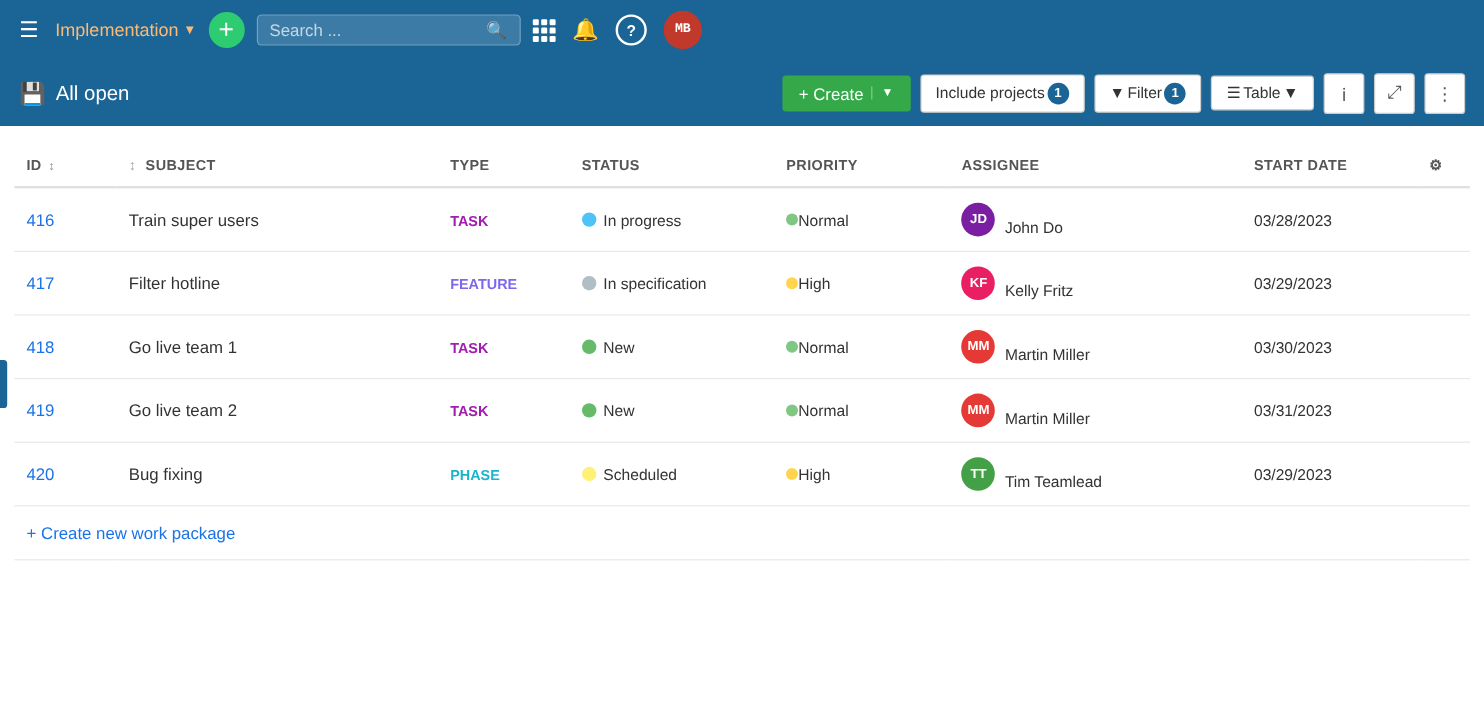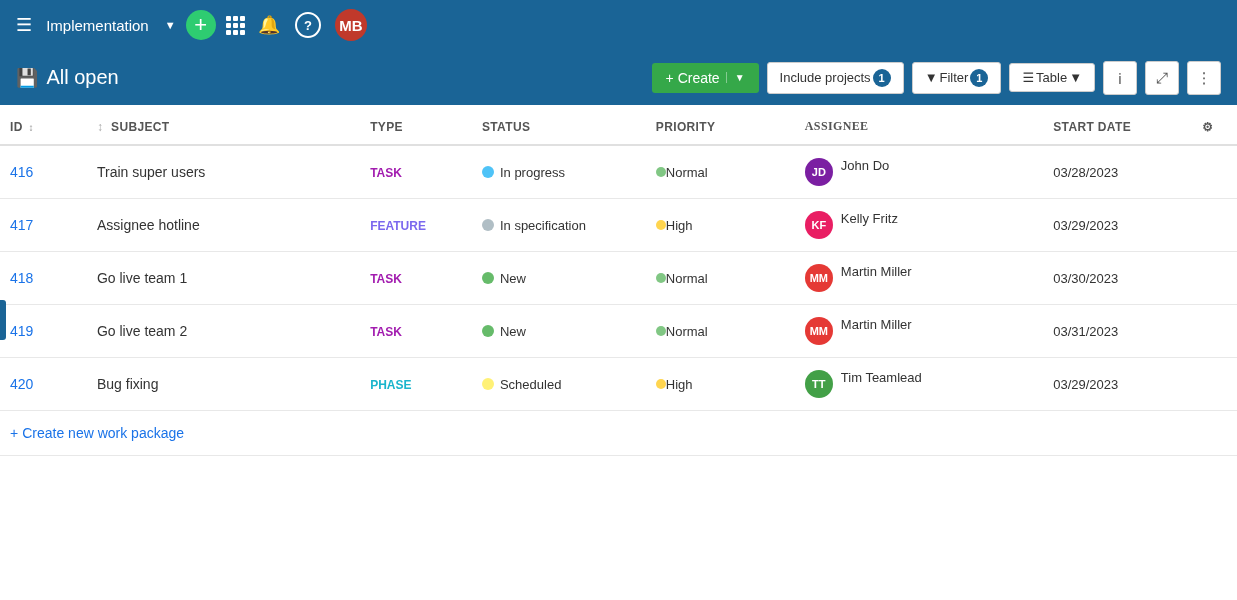--- a/index.html
+++ b/index.html
@@ -8,21 +8,21 @@
     
     .topnav {
       background: #1a6496;
       height: 50px;
       display: flex;
       align-items: center;
       padding: 0 12px;
       gap: 10px;
     }
     .topnav-menu-icon { color: #fff; font-size: 18px; cursor: pointer; padding: 4px; }
-    .topnav-project { color: #ffffff; font-size: 15px; display: flex; align-items: center; gap: 16px; cursor: pointer; }
+    .topnav-project { color: #fdba74; font-size: 15px; display: flex; align-items: center; gap: 4px; cursor: pointer; }
     .topnav-project-arrow { font-size: 11px; }
     .topnav-add-btn {
       background: #2ecc71; border: none; color: #fff; border-radius: 50%;
       width: 30px; height: 30px; font-size: 22px; cursor: pointer;
       display: flex; align-items: center; justify-content: center; font-weight: 300;
     }
     .topnav-logo { flex: 1; display: flex; justify-content: center; align-items: center; }
     .topnav-logo svg { width: 180px; }
     .topnav-search {
       background: rgba(255,255,255,0.15);
@@ -43,70 +43,70 @@
     .topnav-icons { display: flex; align-items: center; gap: 14px; }
     .topnav-grid-icon { display: grid; grid-template-columns: repeat(3,5px); gap: 2px; }
     .topnav-grid-icon span { width: 5px; height: 5px; background: #fff; border-radius: 1px; display: block; }
     .topnav-bell { font-size: 18px; color: #fff; cursor: pointer; }
     .topnav-help {
       border: 2px solid #fff; border-radius: 50%; width: 26px; height: 26px;
       display: flex; align-items: center; justify-content: center; color: #fff; font-weight: bold; font-size: 13px; cursor: pointer;
     }
     .topnav-avatar {
       background: #c0392b; border-radius: 50%; width: 32px; height: 32px;
-      display: flex; align-items: center; justify-content: center; color: #fff; font-weight: bold; font-size: 15px; cursor: pointer;
+      display: flex; align-items: center; justify-content: center; color: #fff; font-weight: bold; font-size: 11px; cursor: pointer; font-family: Liberation Mono, monospace;
     }
 
     
     .toolbar {
       background: #1a6496;
       height: 55px;
       display: flex;
       align-items: center;
       padding: 0 16px;
       gap: 10px;
     }
     .toolbar-title-area { display: flex; align-items: center; gap: 8px; flex: 1; }
     .toolbar-save-icon { color: #fff; font-size: 18px; }
-    .toolbar-title { color: #fff; font-size: 20px; font-weight: 400; }
+    .toolbar-title { color: #fff; font-size: 17px; font-weight: 400; }
     .toolbar-actions { display: flex; align-items: center; gap: 8px; justify-content: flex-end; }
     .btn-create {
       background: #35a849; color: #fff; border: none; border-radius: 3px;
       padding: 7px 14px; font-size: 14px; cursor: pointer; display: flex; align-items: center; gap: 6px;
     }
     .btn-create-arrow { font-size: 10px; border-left: 1px solid rgba(255,255,255,0.4); padding-left: 8px; }
     .btn-toolbar {
       background: #fff; color: #333; border: 1px solid #ccc; border-radius: 3px;
       padding: 6px 12px; font-size: 13px; cursor: pointer; display: flex; align-items: center; gap: 2px; white-space: nowrap;
     }
     .badge {
       background: #1a6496; color: #fff; border-radius: 50%; width: 18px; height: 18px;
       display: flex; align-items: center; justify-content: center; font-size: 11px; font-weight: bold;
     }
     .btn-icon {
       background: #fff; border: 1px solid #ccc; border-radius: 3px;
       width: 34px; height: 34px; display: flex; align-items: center; justify-content: center; cursor: pointer; color: #555; font-size: 15px;
     }
 
     
-    .content { padding: 0; }
+    .content { padding: 12px; }
 
     
     .work-table { width: 100%; border-collapse: collapse; }
     .work-table thead tr { border-bottom: 2px solid #e0e0e0; }
     .work-table thead th {
       padding: 14px 10px 10px 10px; text-align: left; font-size: 12px; font-weight: 700;
       color: #555; text-transform: uppercase; letter-spacing: 0.03em; white-space: nowrap;
     }
     .work-table thead th.th-id { width: 70px; }
     .work-table thead th.th-subject { width: 220px; }
     .work-table thead th.th-type { width: 90px; }
     .work-table thead th.th-status { width: 140px; }
     .work-table thead th.th-priority { width: 120px; }
-    .work-table thead th.th-assignee { width: 200px; font-family: Liberation Serif, serif; }
+    .work-table thead th.th-assignee { width: 200px; }
     .work-table thead th.th-startdate { width: 120px; margin-top: 17px; }
     .work-table thead th.th-settings { width: 36px; }
     .sort-icon { font-size: 10px; margin-left: 2px; color: #888; }
     .resize-icon { font-size: 12px; margin-right: 4px; color: #aaa; }
 
     .work-table tbody tr { border-bottom: 1px solid #e8e8e8; }
     .work-table tbody td { padding: 12px 10px; vertical-align: middle; }
 
     .td-id a { color: #1a73e8; text-decoration: none; font-size: 14px; }
     .td-subject { font-size: 14px; color: #333; }
@@ -115,21 +115,21 @@
     .type-task { color: #a21caf; }
     .type-feature { color: #7b68ee; }
     .type-phase { color: #1ab5cc; }
 
     .status-cell { display: flex; align-items: center; gap: 6px; font-size: 13px; color: #333; }
     .status-dot { width: 12px; height: 12px; border-radius: 50%; display: inline-block; flex-shrink: 0; }
 
     .priority-cell { display: flex; align-items: center; gap: 0; font-size: 13px; color: #333; }
     .priority-dot { width: 10px; height: 10px; border-radius: 50%; display: inline-block; flex-shrink: 0; }
 
-    .assignee-cell { display: flex; align-items: flex-start; gap: 8px; font-size: 13px; color: #333; }
+    .assignee-cell { display: flex; align-items: flex-end; gap: 8px; font-size: 13px; color: #333; }
     .avatar-sm {
       border-radius: 50%; width: 28px; height: 28px;
       display: flex; align-items: center; justify-content: center; color: #fff; font-size: 11px; font-weight: bold; flex-shrink: 0;
     }
 
     .td-date { font-size: 13px; color: #333; }
     .create-link { color: #1a73e8; text-decoration: none; font-size: 14px; display: flex; align-items: center; gap: 4px; }
 
     .pagination { padding: 14px 16px; color: #555; font-size: 13px; }
 
@@ -142,20 +142,24 @@
 
 <nav class="topnav">
   <span class="topnav-menu-icon">☰</span>
   <span class="topnav-project">
     <span>Implementation</span>
     <span class="topnav-project-arrow">▼</span>
   </span>
   <button class="topnav-add-btn">+</button>
 
 
+  <div class="topnav-search">
+    <input type="text" placeholder="Search ..." style="">
+    <span class="topnav-search-icon">🔍</span>
+  </div>
 
   <div class="topnav-icons">
     <div class="topnav-grid-icon">
       <span></span>
         <span></span>
         <span></span>
       <span></span>
         <span></span>
         <span></span>
       <span></span>
@@ -251,21 +255,21 @@
       <div class="assignee-cell">
         <div class="avatar-sm" style="background:#7b1fa2">JD</div>
         <span>John Do</span>
       </div>
     </td>
     <td class="td-date">03/28/2023</td>
     <td></td>
   </tr>
         <tr>
     <td class="td-id"><a href="#">417</a></td>
-    <td class="td-subject">Assignee hotline</td>
+    <td class="td-subject">Filter hotline</td>
     <td><span class="type-badge type-feature">FEATURE</span></td>
     <td>
       <div class="status-cell">
         <span class="status-dot" style="background:#b0bec5"></span>
         <span>In specification</span>
       </div>
     </td>
     <td>
       <div class="priority-cell">
         <span class="priority-dot" style="background:#ffd54f"></span>

